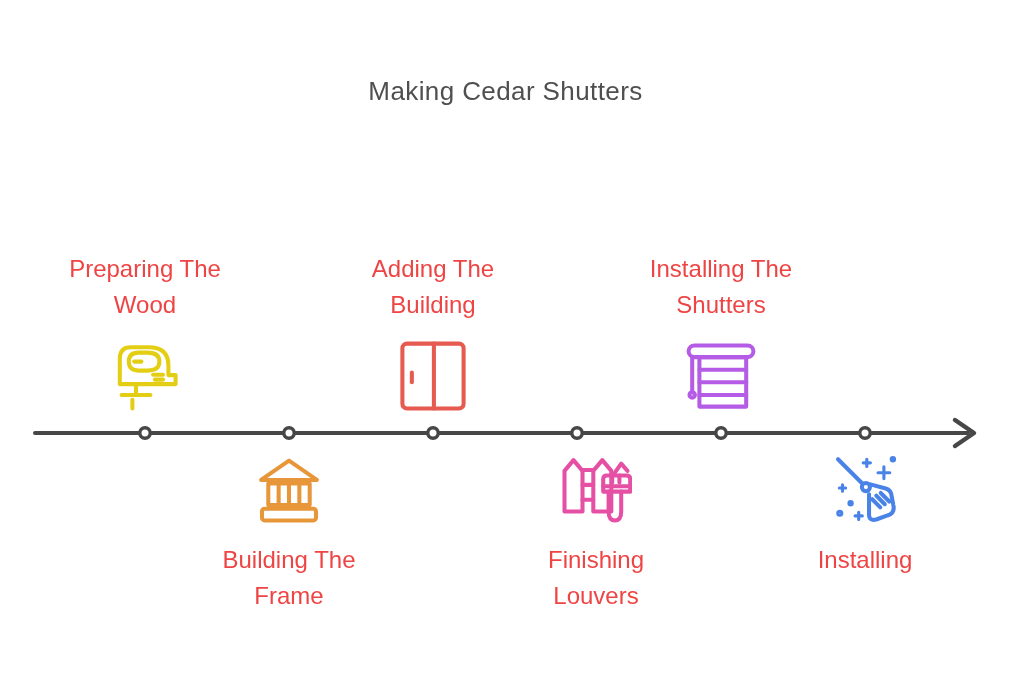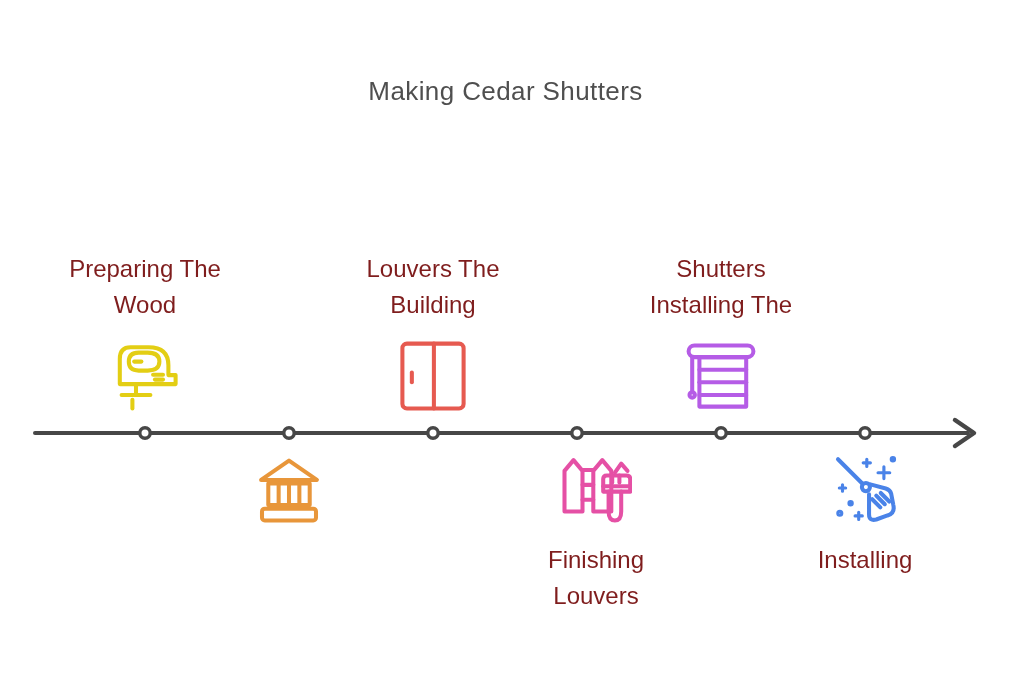--- a/index.html
+++ b/index.html
@@ -11,21 +11,21 @@
     position:absolute;top:76px;left:0;width:100%;margin:0;
     text-align:center;font-size:26px;font-weight:400;color:#4f4f4f;
     letter-spacing:0.4px;
   }
   .axis{position:absolute;top:0;left:0;}
   .step{
     position:absolute;width:230px;display:flex;flex-direction:column;
     align-items:center;
   }
   .step .label{
-    font-size:24px;line-height:36px;color:#7f1d1d;text-align:center;
+    font-size:24px;line-height:36px;color:#ef4444;text-align:center;
     white-space:nowrap;
   }
   .step.above{top:251px;}
   .step.above .icon{margin-top:17px;}
   .step.below{top:452px;}
   .step.below .label{margin-top:18px;}
   .icon{width:72px;height:72px;}
   .icon svg{display:block;}
 </style>
 </head>
@@ -74,25 +74,29 @@
         <g fill="none" stroke-width="4.5" stroke-linecap="round" stroke-linejoin="round" stroke="#e8963a">
           <path d="M9 31 L40 9.5 L71 31 Z"></path>
           <rect x="17" y="35" width="46" height="24"></rect>
           <line x1="28.5" y1="35" x2="28.5" y2="59"></line>
           <line x1="40" y1="35" x2="40" y2="59"></line>
           <line x1="51.5" y1="35" x2="51.5" y2="59"></line>
           <rect x="10" y="63" width="60" height="13" rx="3"></rect>
         </g>
       </svg>
     </div>
+    <div class="label">
+      <div>Building The</div>
+      <div>Frame</div>
+    </div>
   </div>
 
   <div class="step above" style="left:318px">
     <div class="label">
-      <div>Louvers The</div>
+      <div>Adding The</div>
       <div>Building</div>
     </div>
     <div class="icon">
       <svg viewBox="0 0 80 80" width="72" height="72">
         <g fill="none" stroke-width="4.5" stroke-linecap="round" stroke-linejoin="round" stroke="#e65a50">
           <rect x="6" y="4" width="68" height="72" rx="5"></rect>
           <line x1="41" y1="4" x2="41" y2="76"></line>
           <line x1="16.5" y1="36" x2="16.5" y2="47"></line>
         </g>
       </svg>
@@ -118,22 +122,22 @@
       </svg>
     </div>
     <div class="label">
       <div>Finishing</div>
       <div>Louvers</div>
     </div>
   </div>
 
   <div class="step above" style="left:606px">
     <div class="label">
+      <div>Installing The</div>
       <div>Shutters</div>
-      <div>Installing The</div>
     </div>
     <div class="icon">
       <svg viewBox="0 0 80 80" width="72" height="72">
         <g fill="none" stroke-width="4.5" stroke-linecap="round" stroke-linejoin="round" stroke="#b55ce6">
           <rect x="4" y="6" width="72" height="13" rx="6.5"></rect>
           <rect x="16" y="19" width="52" height="55"></rect>
           <line x1="16" y1="33" x2="68" y2="33"></line>
           <line x1="16" y1="47" x2="68" y2="47"></line>
           <line x1="16" y1="61" x2="68" y2="61"></line>
           <line x1="8" y1="19" x2="8" y2="57"></line>

